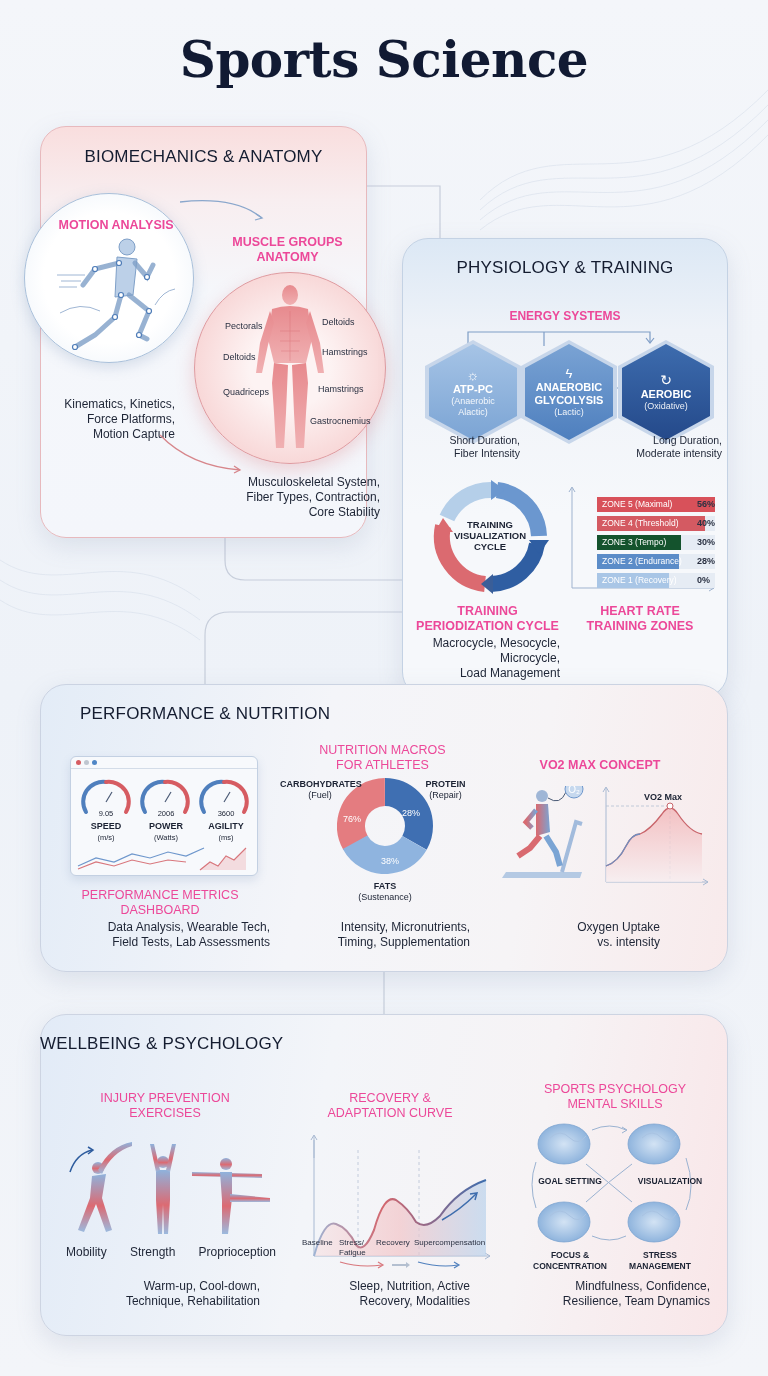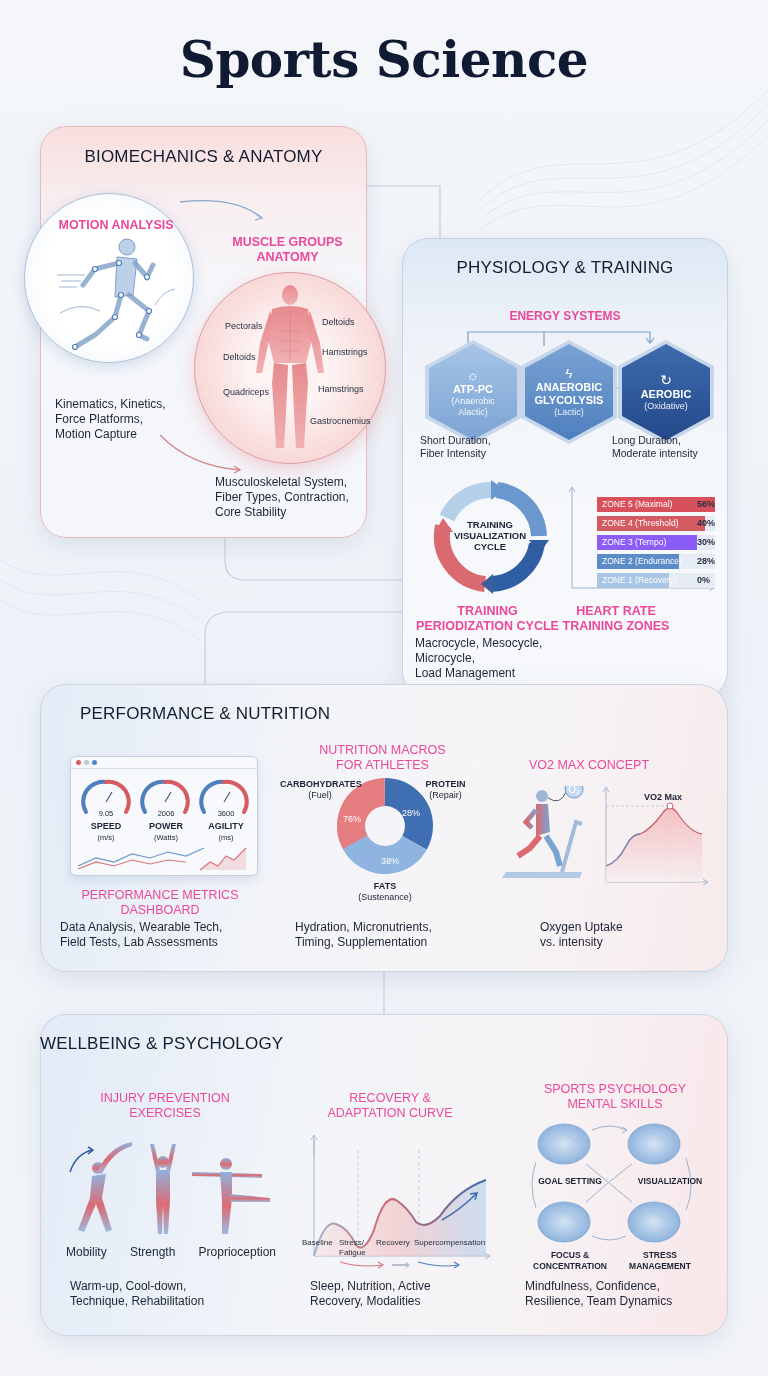--- a/index.html
+++ b/index.html
@@ -27,21 +27,21 @@
     background: linear-gradient(180deg, #dce8f5 0%, #eef2f8 20%, #f6f8fb 60%);
     border-color: #c4d2e4; }
   .p-perf { left: 40px; top: 684px; width: 688px; height: 288px;
     background: linear-gradient(100deg, #e3ecf7 0%, #f4f5f9 40%, #f6f4f6 70%, #f8eaeb 100%);
     border-color: #cbd3e2; border-top-right-radius: 30px; }
   .p-well { left: 40px; top: 1014px; width: 688px; height: 322px;
     background: linear-gradient(100deg, #e2ebf7 0%, #f3f5f9 40%, #f6f3f5 70%, #f9e6e8 100%);
     border-color: #cdd4e2; }
   .h-sec { font-size: 17px; font-weight: 500; color: #141c30; letter-spacing: 0.2px; }
   .h-sub { font-size: 12.5px; font-weight: 600; color: #ec4899; text-align: center; line-height: 15px; }
-  .desc { font-size: 12px; color: #1e2536; text-align: left; line-height: 15px; }
+  .desc { font-size: 12px; color: #1e2536; text-align: right; line-height: 15px; }
   .small { font-size: 9px; color: #2a3142; }
   .lbl-bold { font-size: 9px; font-weight: bold; color: #1b2233; text-align: center; line-height: 11px; }
   .circle-a { position: absolute; border-radius: 50%; }
   .hex {
     position: absolute; width: 88px; height: 96px;
     clip-path: polygon(50% 0%, 100% 25%, 100% 75%, 50% 100%, 0% 75%, 0% 25%);
     display: flex; flex-direction: column; align-items: center; justify-content: center;
     color: #fff; text-align: center;
   }
   .hex-outer { position: absolute; width: 96px; height: 104px;
@@ -244,32 +244,32 @@
 </svg>
 <div class="zone-row" style="top:497px">
     <div class="zone-bar" style="width:118px;background:#d8515a">ZONE 5 (Maximal)</div>
   </div>
 <div class="zone-pct" style="top:499px">56%</div>
 <div class="zone-row" style="top:516px">
     <div class="zone-bar" style="width:108px;background:#d45a62">ZONE 4 (Threshold)</div>
   </div>
 <div class="zone-pct" style="top:518px">40%</div>
 <div class="zone-row" style="top:535px">
-    <div class="zone-bar" style="width:100px;background:#8b5cf6">ZONE 3 (Tempo)</div>
+    <div class="zone-bar" style="width:84px;background:#14532d">ZONE 3 (Tempo)</div>
   </div>
 <div class="zone-pct" style="top:537px">30%</div>
 <div class="zone-row" style="top:554px">
     <div class="zone-bar" style="width:82px;background:#5b8cc8">ZONE 2 (Endurance)</div>
   </div>
 <div class="zone-pct" style="top:556px">28%</div>
 <div class="zone-row" style="top:573px">
     <div class="zone-bar" style="width:72px;background:#a9c6e6">ZONE 1 (Recovery)</div>
   </div>
 <div class="zone-pct" style="top:575px">0%</div>
-<div class="abs h-sub" style="left:551px;top:604px;width:130px">
+<div class="abs h-sub" style="left:575px;top:604px;width:130px">
   <div>HEART RATE</div>
   <div>TRAINING ZONES</div>
 </div>
 
 <div class="panel p-perf"></div>
 <div class="abs h-sec" style="left:80px;top:704px">PERFORMANCE &amp; NUTRITION</div>
 
 <div class="abs" style="left:70px;top:756px;width:188px;height:120px;background:#f7f9fc;border:1.5px solid #c3d0e2;border-radius:6px;box-shadow:0 4px 10px rgba(100,130,170,.18)">
   <div style="height:12px;border-bottom:1px solid #d3dce8;padding:3px 5px;display:flex;gap:3px">
     <span style="width:5px;height:5px;border-radius:50%;background:#d65c62"></span>
@@ -340,25 +340,25 @@
 </div>
 <div class="abs lbl-bold" style="left:418px;top:779px;width:55px">
   <div>PROTEIN</div>
   <div style="font-weight:normal">(Repair)</div>
 </div>
 <div class="abs lbl-bold" style="left:345px;top:881px;width:80px">
   <div>FATS</div>
   <div style="font-weight:normal">(Sustenance)</div>
 </div>
 <div class="abs desc" style="left:295px;top:920px;width:175px">
-  <div>Hydration, Micronutrients,</div>
+  <div>Intensity, Micronutrients,</div>
   <div>Timing, Supplementation</div>
 </div>
 
-<div class="abs h-sub" style="left:489px;top:758px;width:200px;font-weight:400">VO2 MAX CONCEPT</div>
+<div class="abs h-sub" style="left:500px;top:758px;width:200px;font-weight:700">VO2 MAX CONCEPT</div>
 <svg class="abs" style="left:500px;top:786px" width="210" height="100">
   <defs>
     <linearGradient id="runner" x1="0" x2="1">
         <stop offset="0" stop-color="#d96a70"></stop>
         <stop offset="1" stop-color="#7aa4d4"></stop>
       </linearGradient>
     <linearGradient id="vo2fill" x1="0" x2="0" y1="0" y2="1">
         <stop offset="0" stop-color="#f2b6b8"></stop>
         <stop offset="1" stop-color="#f7eef0"></stop>
       </linearGradient>

